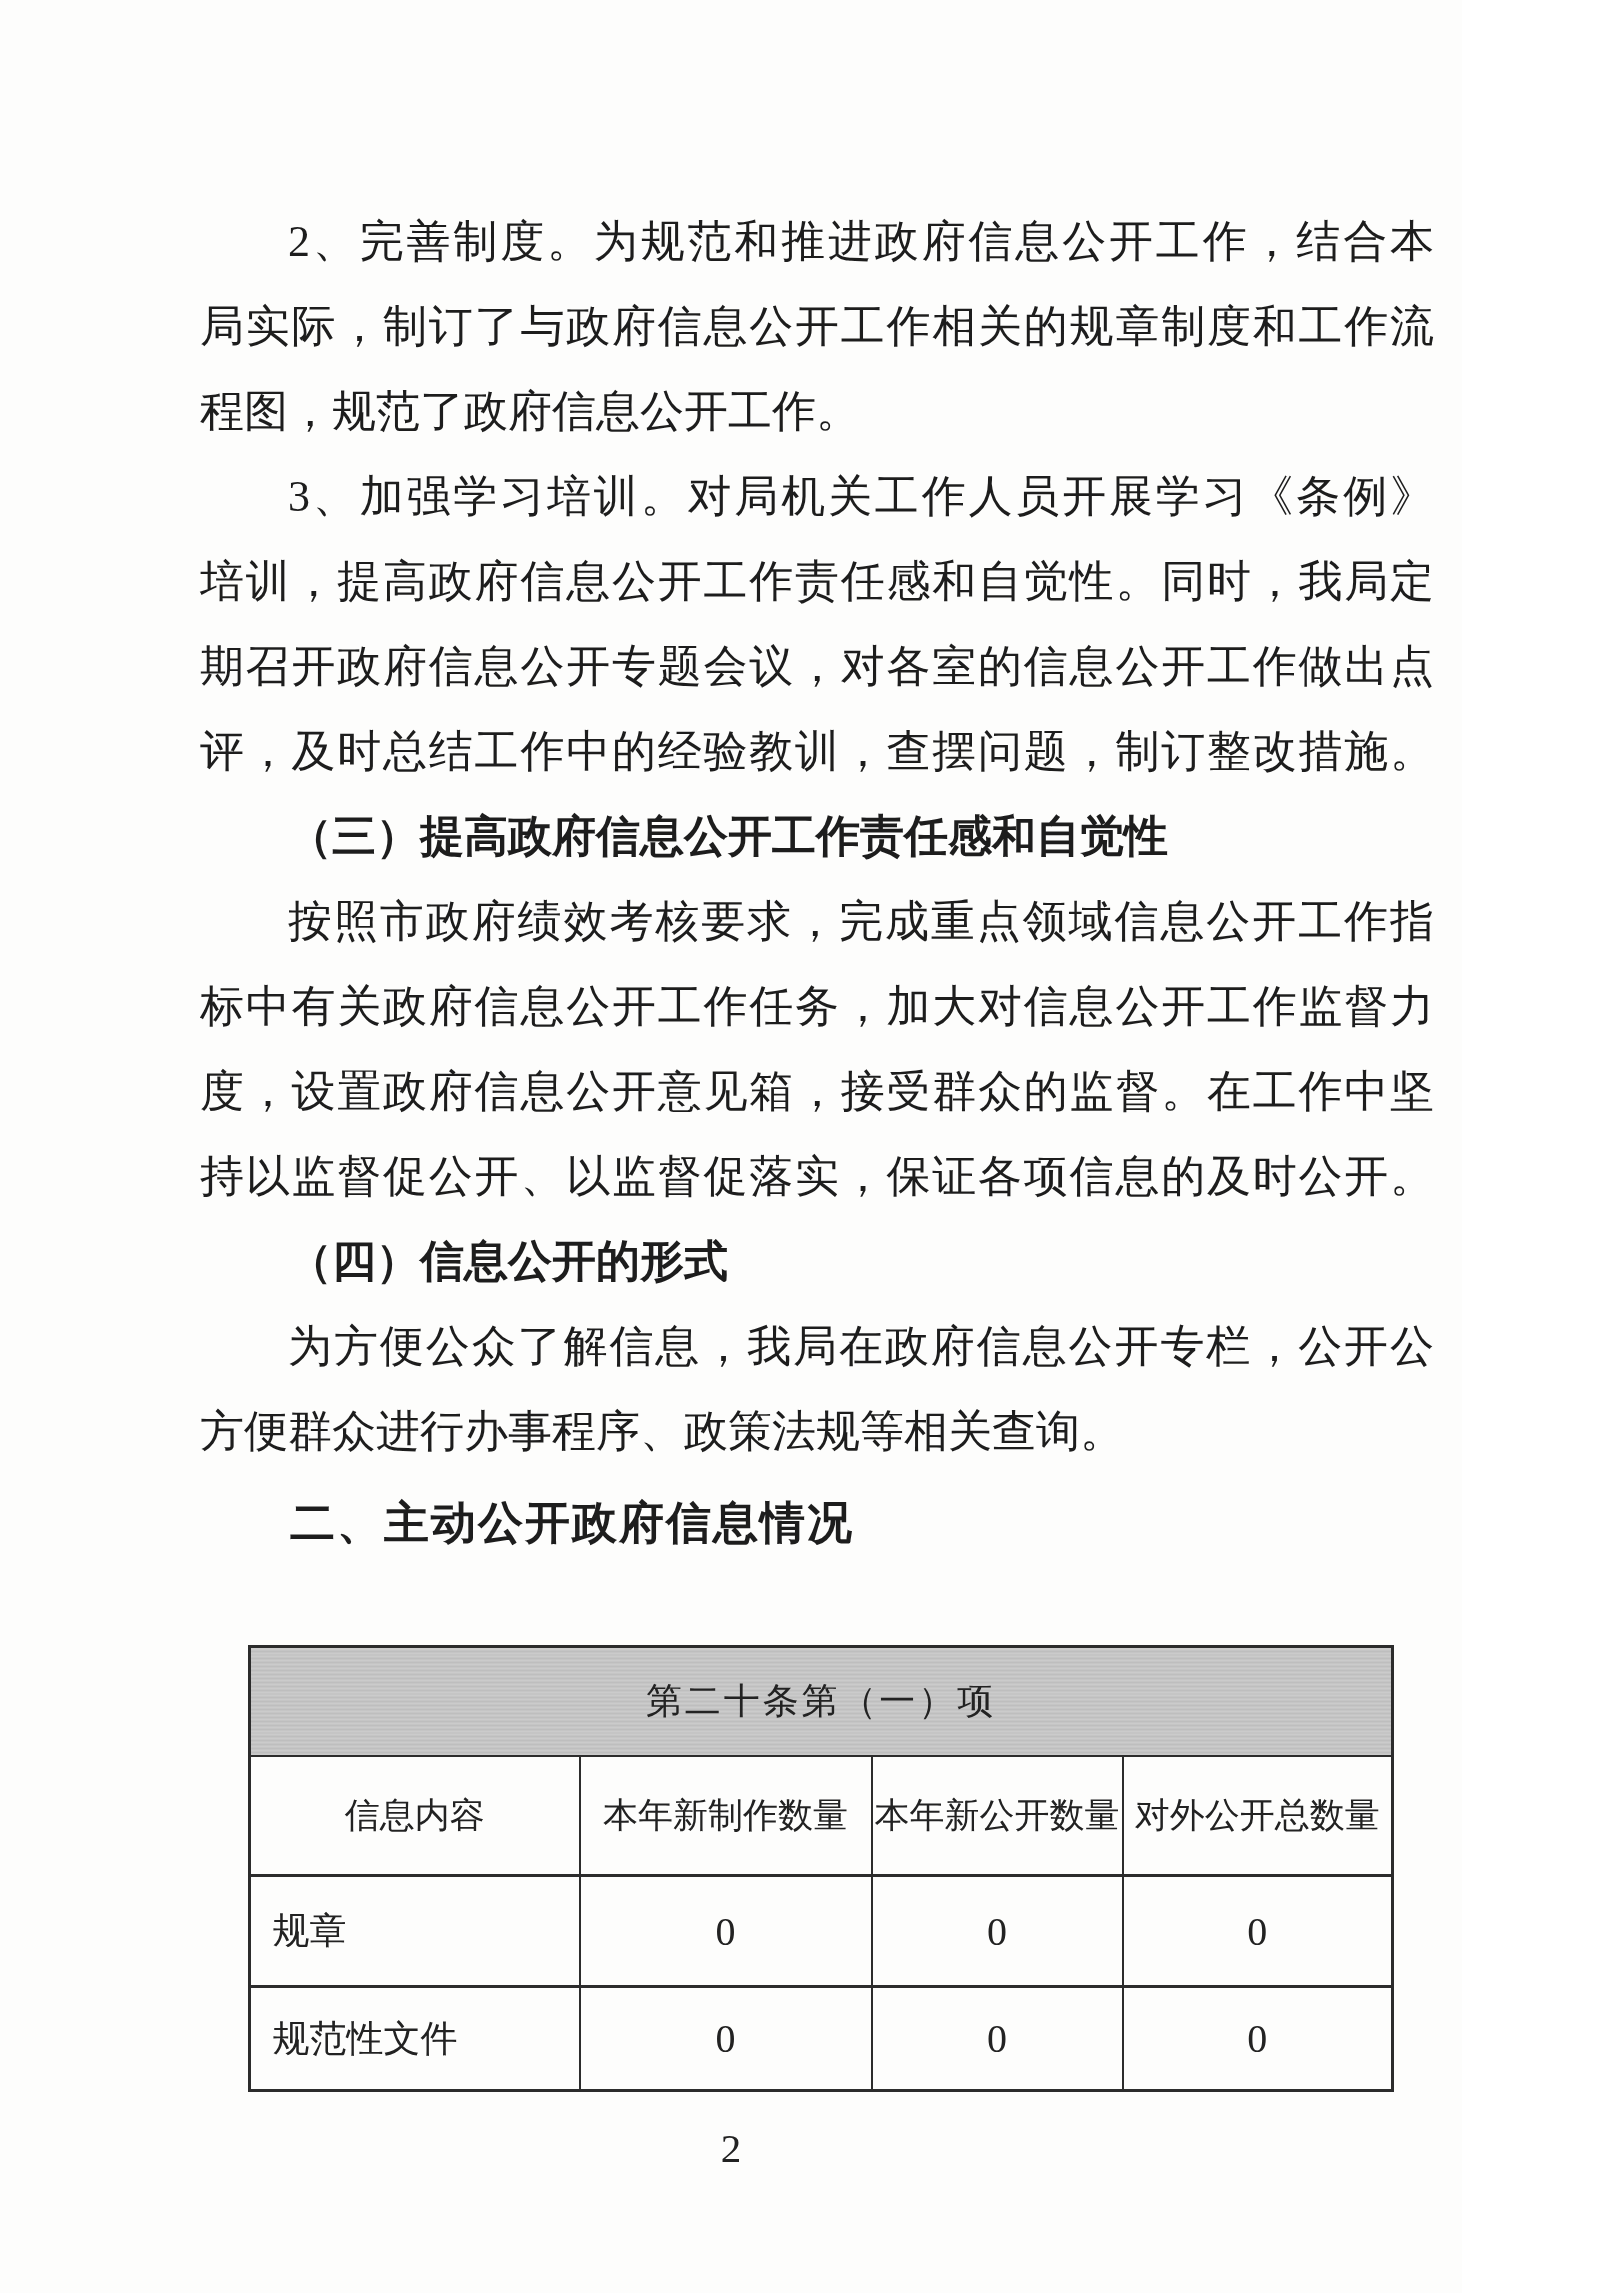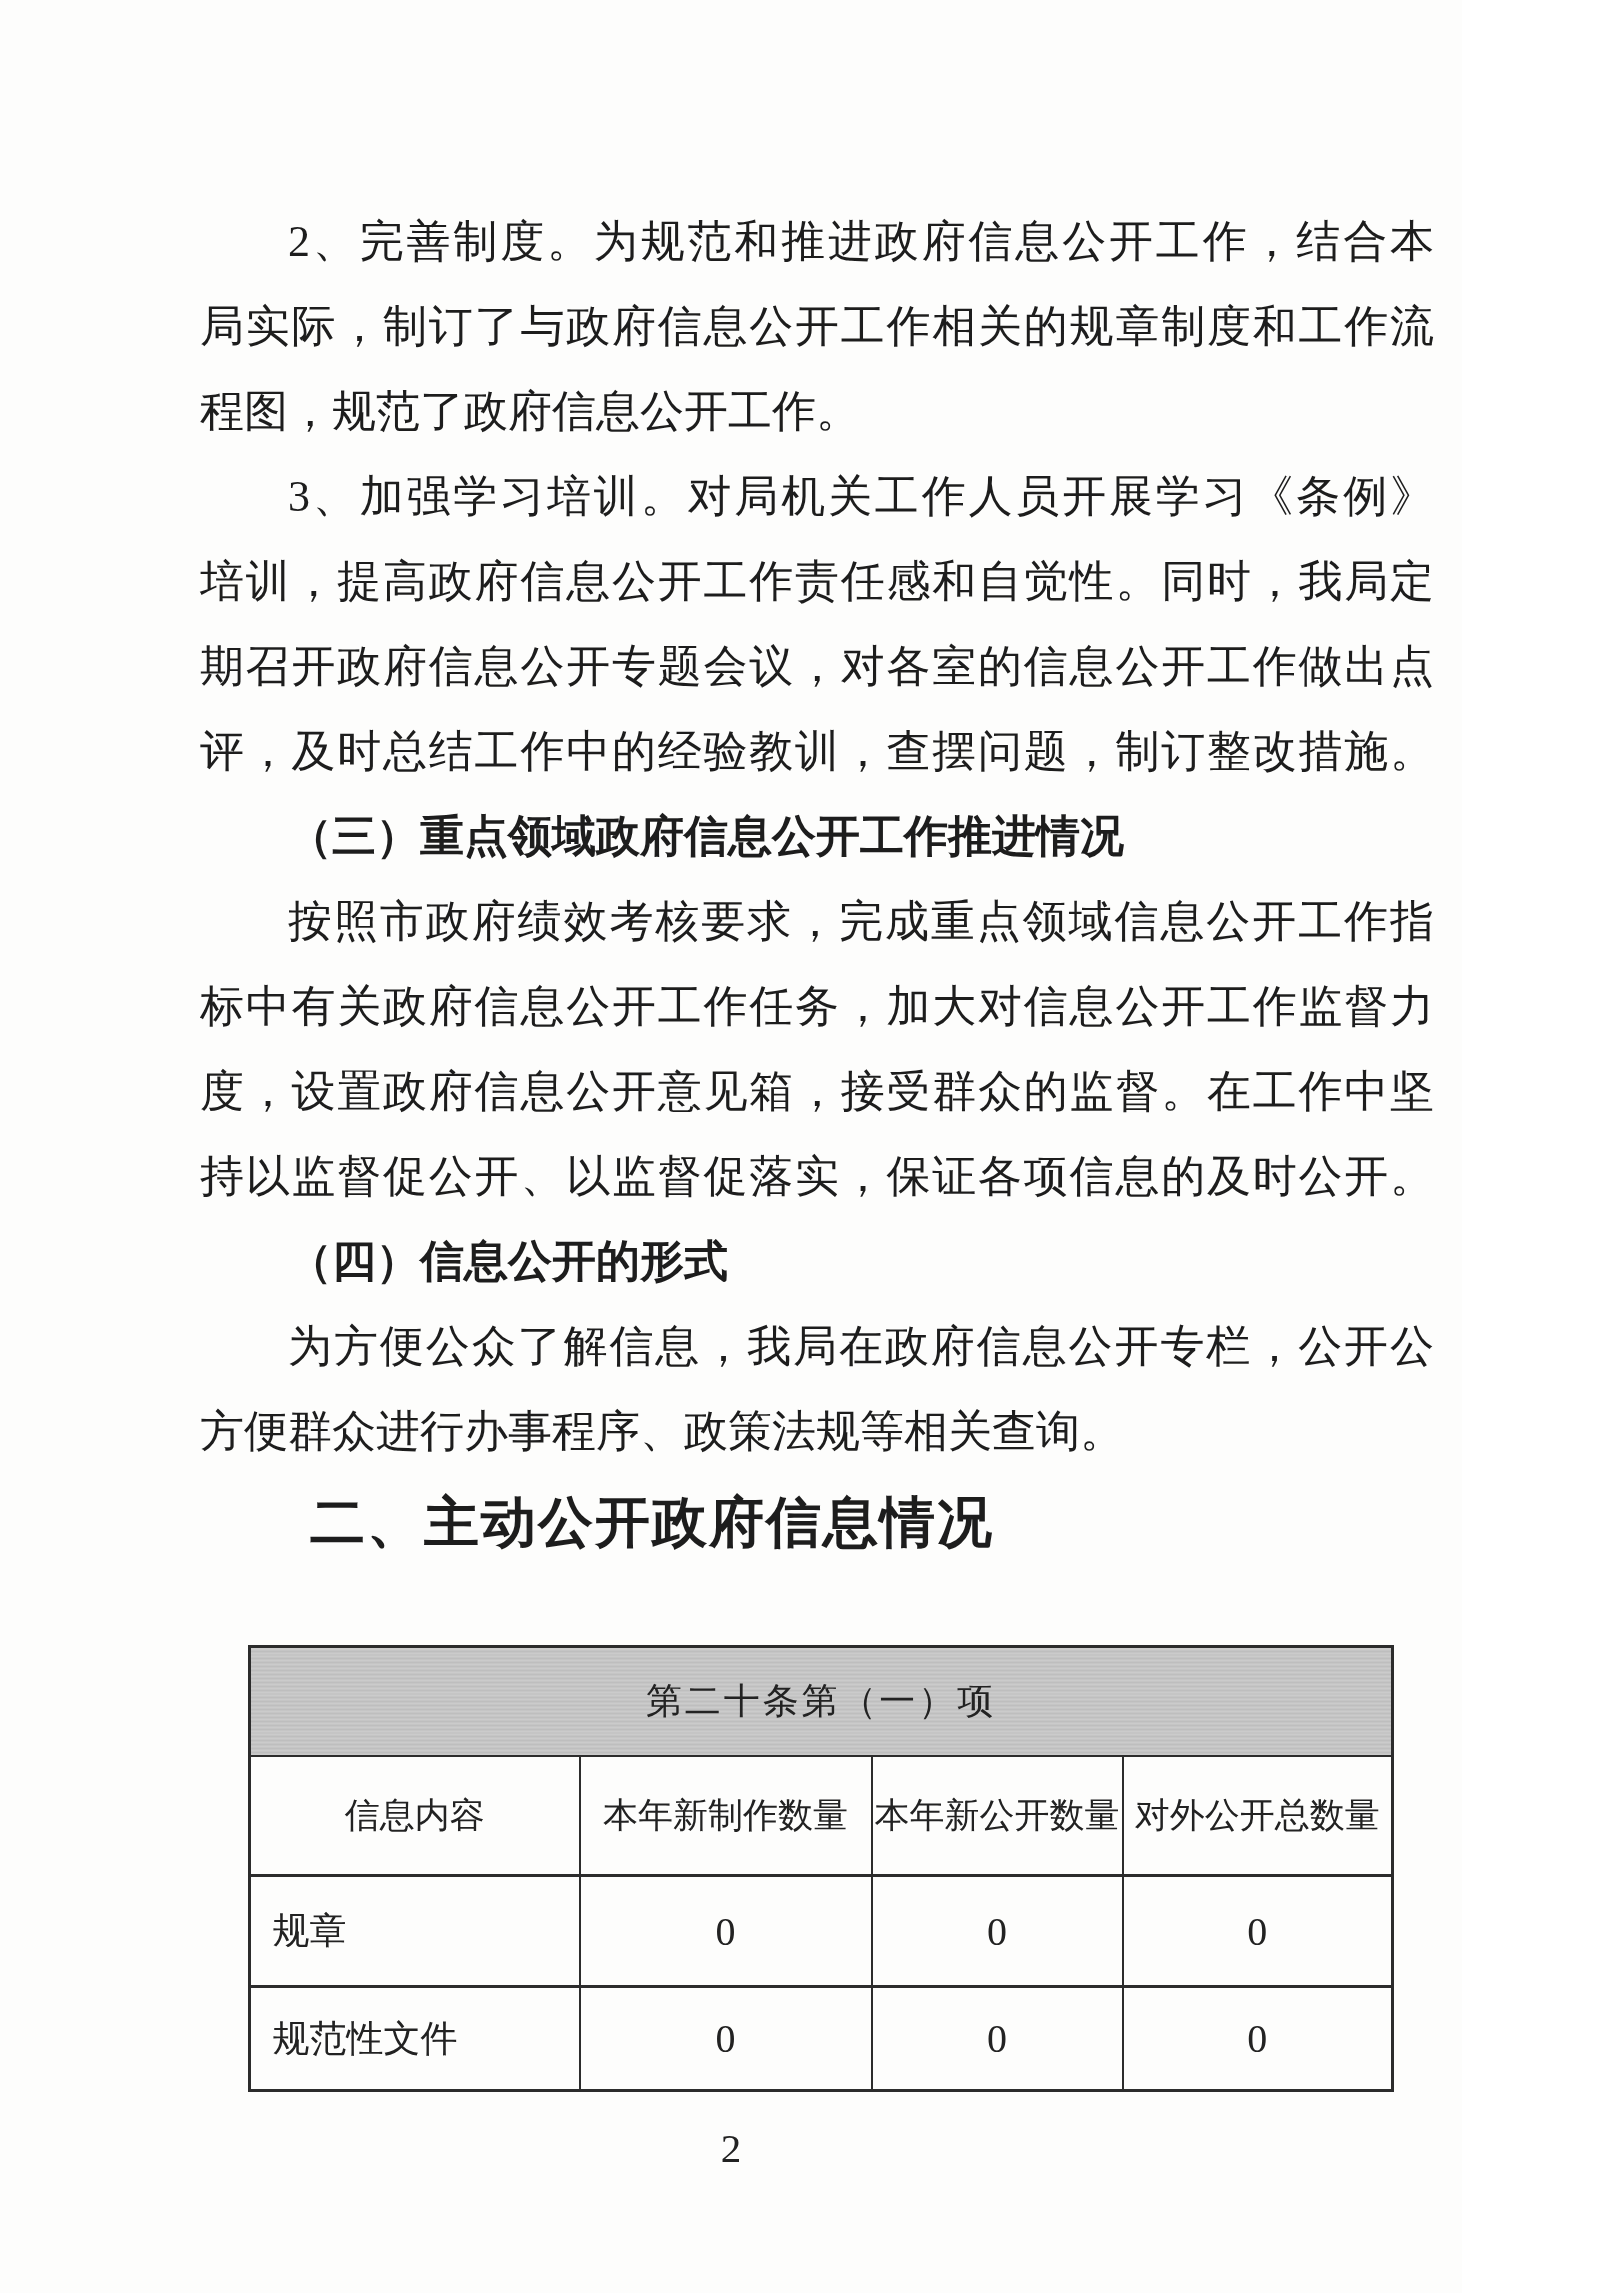--- a/index.html
+++ b/index.html
@@ -25,21 +25,21 @@
     text-align: justify;
     text-align-last: left;
     text-justify: inter-character;
   }
   .line.fill { text-align-last: justify; }
   .line.indent { text-indent: 2em; }
   .line.bold { font-weight: bold; }
   .line.heading2 {
     font-family: "Liberation Sans", "DejaVu Sans", sans-serif;
     font-weight: bold;
-    font-size: 55px;
+    font-size: 45px;
     margin-top: 5.9px;
     letter-spacing: 2px;
   }
   
   .info-table {
     position: absolute;
     left: 248px;
     top: 1645px;
     width: 1142px;
     border-collapse: collapse;
@@ -94,21 +94,21 @@
 <div class="page">
 
   <div class="textblock">
     <div class="line indent fill">2、完善制度。为规范和推进政府信息公开工作，结合本</div>
     <div class="line fill">局实际，制订了与政府信息公开工作相关的规章制度和工作流</div>
     <div class="line">程图，规范了政府信息公开工作。</div>
     <div class="line indent fill">3、加强学习培训。对局机关工作人员开展学习《条例》</div>
     <div class="line fill">培训，提高政府信息公开工作责任感和自觉性。同时，我局定</div>
     <div class="line fill">期召开政府信息公开专题会议，对各室的信息公开工作做出点</div>
     <div class="line fill">评，及时总结工作中的经验教训，查摆问题，制订整改措施。</div>
-    <div class="line indent bold">（三）重点领域政府信息公开工作推进情况</div>
+    <div class="line indent bold">（三）提高政府信息公开工作责任感和自觉性</div>
     <div class="line indent fill">按照市政府绩效考核要求，完成重点领域信息公开工作指</div>
     <div class="line fill">标中有关政府信息公开工作任务，加大对信息公开工作监督力</div>
     <div class="line fill">度，设置政府信息公开意见箱，接受群众的监督。在工作中坚</div>
     <div class="line fill">持以监督促公开、以监督促落实，保证各项信息的及时公开。</div>
     <div class="line indent bold">（四）信息公开的形式</div>
     <div class="line indent fill">为方便公众了解信息，我局在政府信息公开专栏，公开公</div>
     <div class="line">方便群众进行办事程序、政策法规等相关查询。</div>
     <div class="line indent heading2">二、主动公开政府信息情况</div>
   </div>
 

